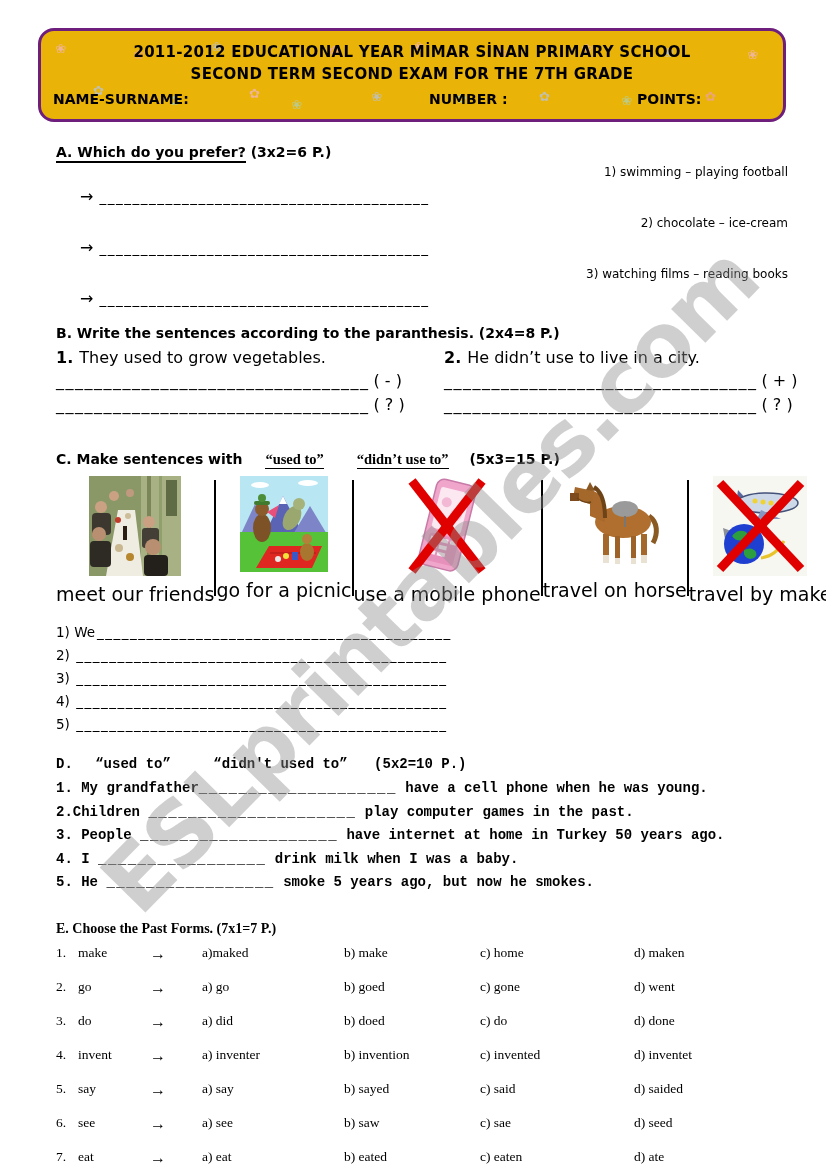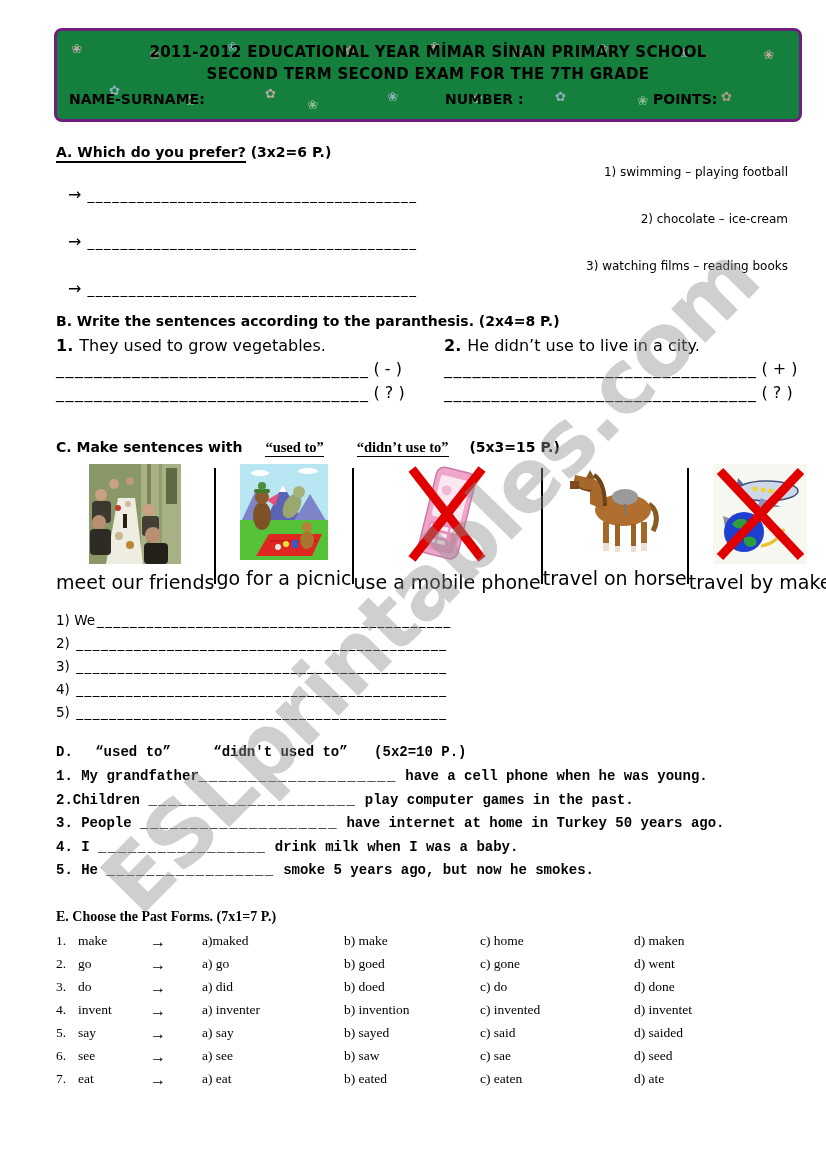--- a/index.html
+++ b/index.html
@@ -10,41 +10,41 @@
   
   .watermark{
     position:absolute; left:-60px; top:520px; width:980px; height:120px;
     transform:rotate(-45.5deg); transform-origin:center;
     font-size:88px; font-weight:bold; text-align:center; line-height:120px;
     color:#8f8f8f; opacity:.42; letter-spacing:-2px;
     pointer-events:none; z-index:6; white-space:nowrap;
   }
   
   .header-box{
-    position:absolute; left:54px; top:28px; width:742px; height:88px;
-    border:3px solid #6e1f7e; border-radius:8px; overflow:hidden; background:#15803d; z-index:2;
+    position:absolute; left:38px; top:28px; width:742px; height:88px;
+    border:3px solid #6e1f7e; border-radius:16px; overflow:hidden; background:#eab308; z-index:2;
   }
   .header-box .titles{position:relative; z-index:2; text-align:center; padding-top:10px;}
   .h-title{font-size:15px; font-weight:bold; letter-spacing:.3px; line-height:22px;}
   .h-fields{position:relative; z-index:2; margin-top:6px; font-size:14px; font-weight:bold;}
   .h-fields span{position:absolute; white-space:nowrap;}
   .f-name{left:12px;} .f-number{left:388px;} .f-points{left:596px;}
   
   .fl{position:absolute; z-index:1; font-style:normal; font-size:13px; opacity:.75;}
   .fl::before{content:"❀";}
   .fl.v2::before{content:"✿";}
   .fl.p{color:#f0b6c6;} .fl.r{color:#eba0a8;} .fl.b{color:#b4c4e8;} .fl.g{color:#aed2af;}
   
   .content{position:absolute; left:56px; top:144px; width:732px; z-index:3;}
   .sec-title{font-size:14px; font-weight:bold; white-space:nowrap;}
   .u{border-bottom:2px solid #000; padding-bottom:1px;}
   .blank{letter-spacing:1.5px; white-space:nowrap;}
   
   .a-item{font-size:12px; line-height:21px; margin-top:2px;text-align:right;}
-  .a-line{margin-left:12px; line-height:23px; font-size:13.5px;}
+  .a-line{margin-left:24px; line-height:28px; font-size:13.5px;}
   .a-line .arr{font-size:16px; margin-right:6px;}
   
   .sec-b{margin-top:12px;}
   .b-grid{display:grid; grid-template-columns:388px 1fr; margin-top:6px;}
   .b-sentence{font-size:16px; line-height:22px;}
   .b-sentence b{margin-right:6px;}
   .b-line{font-size:16px; line-height:24px; white-space:nowrap;}
   .b-line .tag{margin-left:4px;}
   
   .sec-c{margin-top:34px;}
@@ -62,21 +62,21 @@
   .c-line .pre{margin-right:2px;}
   
   .sec-d{margin-top:20px;font-family:Liberation Mono, monospace;}
   .d-head .d-term{font-weight:bold; font-size:14px;}
   .d-t1{margin-left:14px;} .d-t2{margin-left:34px;} .d-pts{margin-left:18px;}
   .d-item{font-size:14px; font-weight:bold; line-height:23.5px; white-space:nowrap;}
   .d-items{margin-top:5px;}
   
   .sec-e{margin-top:26px;font-family:Liberation Serif, serif;}
   .e-grid{display:grid; grid-template-columns:94px 52px 142px 136px 154px 1fr;
-          row-gap:5px; margin-top:8px; font-size:13.5px;}
+          row-gap:16px; margin-top:8px; font-size:13.5px;}
   .e-num{display:inline-block; width:22px;}
   .e-arrow{font-size:16px;}
   .e-cell{white-space:nowrap;}
 </style>
 </head>
 <body>
 
 <div class="page">
 
   <div class="watermark">ESLprintables.com</div>

